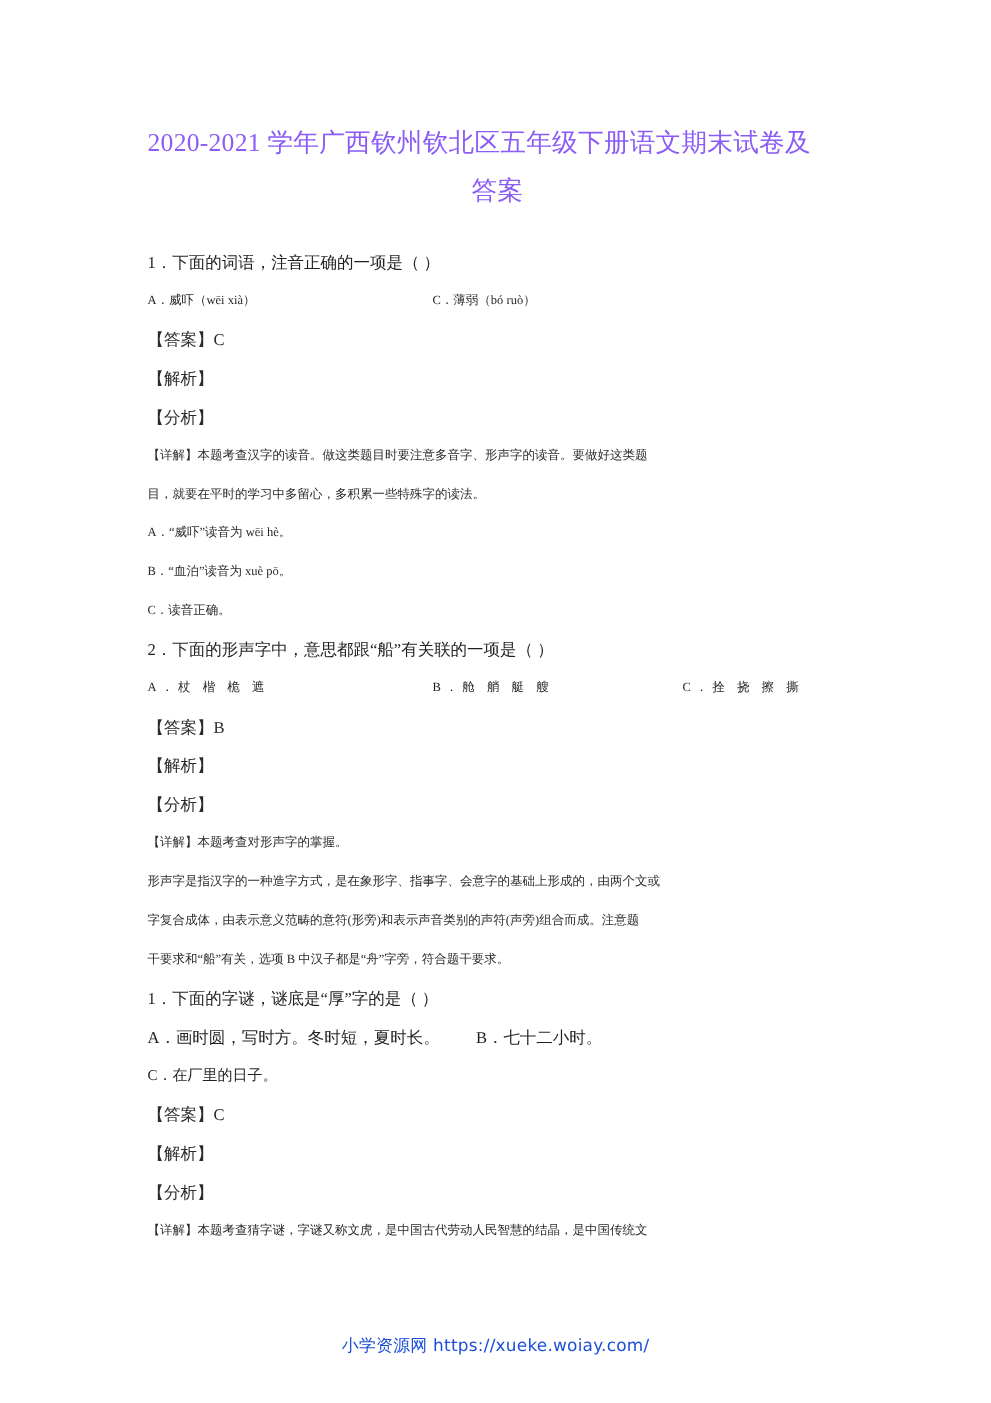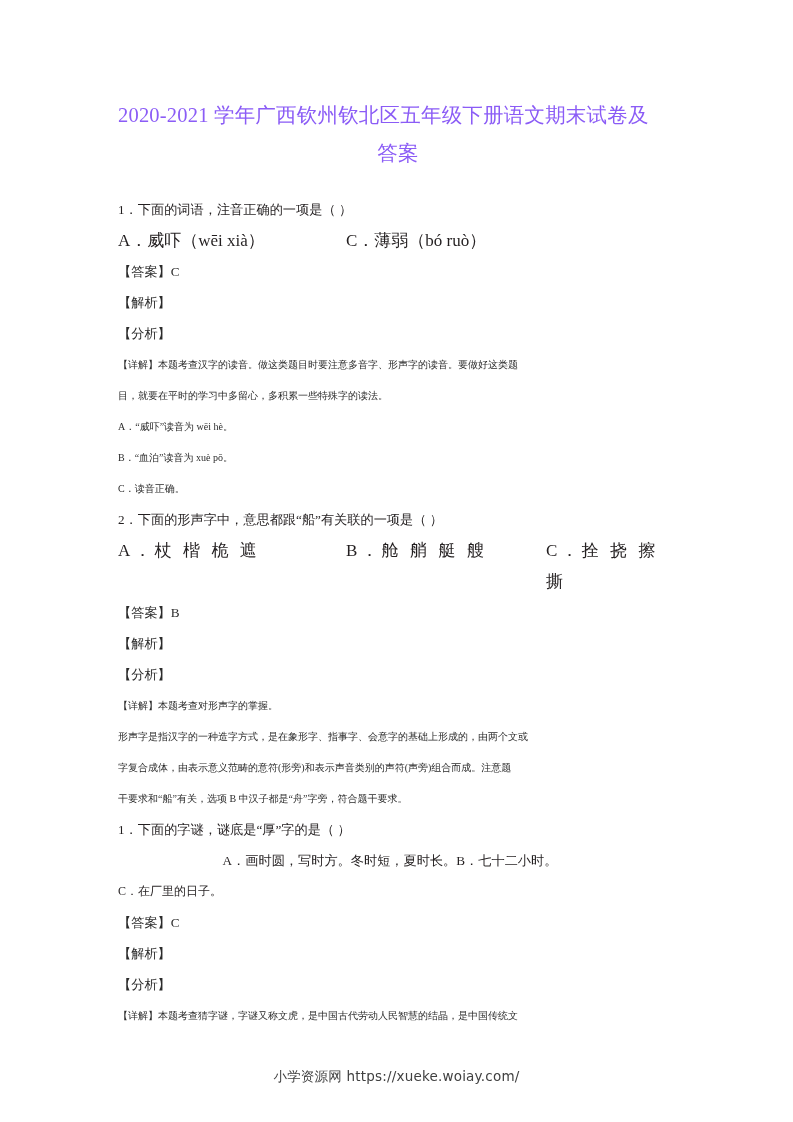--- a/index.html
+++ b/index.html
@@ -54,55 +54,56 @@
     line-height: 31px;
     color: #2b2b2b;
   }
   .para div { white-space: pre-wrap; }
 
   .q-stem { font-size: 13.2px; line-height: 31px; }
 
   
   .opt-row {
     display: flex;
-    font-size: 17px;
+    font-size: 10px;
     line-height: 31px;
     justify-content: space-between;
   }
   .opt-row .opt-a { width: 228px; flex: 0 0 228px; }
   .opt-row .opt-b { width: 200px; flex: 0 0 200px; }
   .opt-row .opt-c { flex: 1 1 auto; }
 
   
   .opt-row2 {
     display: flex;
-    justify-content: center;
+    justify-content: flex-start;
     font-size: 13.2px;
     line-height: 31px;
+    gap: 29px;
   }
   .opt-row2 .opt-b2 { padding-right: 16px; }
   .opt-center {
     text-align: left;
     font-size: 12px;
     line-height: 31px;
     padding-right: 60px;
   }
 
   .tag { letter-spacing: 0px; }
   .sp-wide { letter-spacing: 3.6px; }
 
   
   .footer {
     position: absolute;
     left: 0;
     top: 1068px;
     width: 793px;
     text-align: center;
     font-size: 13.5px;
-    color: #404040;
+    color: #1d4ed8;
     font-family: "DejaVu Sans", "Liberation Sans", sans-serif;
     letter-spacing: 0.2px;
   }
 </style>
 </head>
 <body>
 
 <div class="page">
 
   <div class="content">

